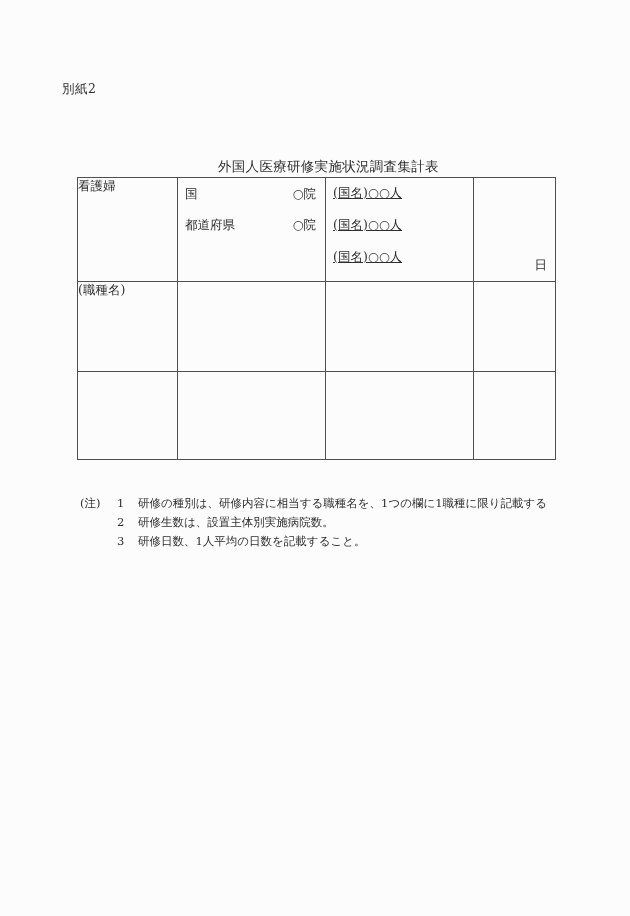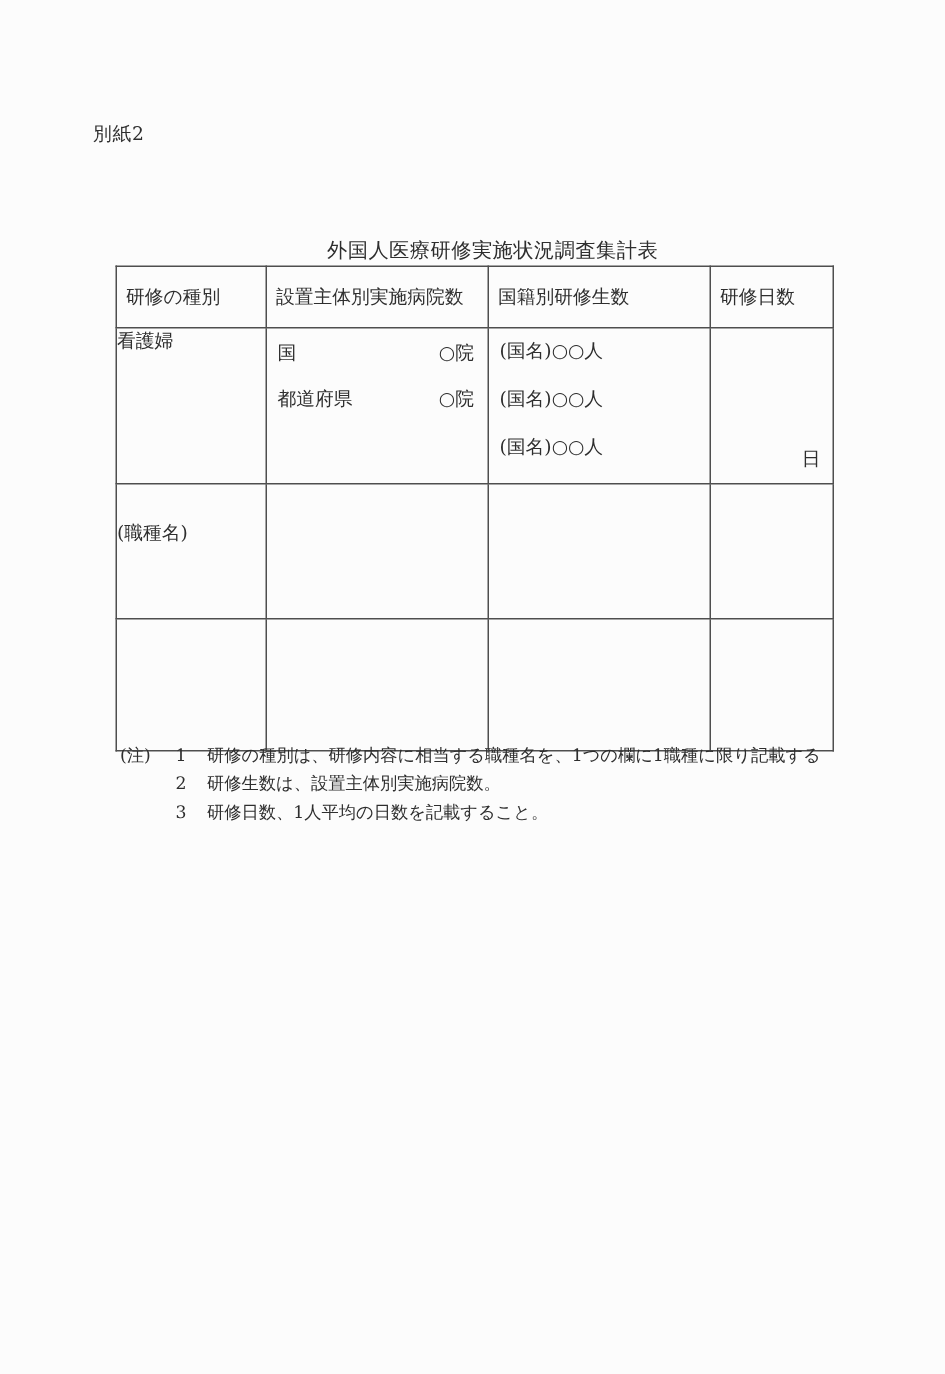--- a/index.html
+++ b/index.html
@@ -39,21 +39,21 @@
     font-size:12.5px;
     text-align:left;
     vertical-align:top;
     padding:0;
     overflow:hidden;
   }
   .form-table th { vertical-align:middle; padding-left:6px; }
   .cell-pad { padding:9px 0 0 6px; }
   .cell-hospitals { padding:8px 9px 0 7px; }
   .h-line { display:flex; justify-content:space-between; height:31px; }
-  .cell-trainees { padding:7px 0 0 7px; }
+  .cell-trainees { padding:7px 0 0 7px;text-decoration:underline; }
   .t-line { height:32px; }
   .cell-days { position:relative; }
   .days-unit { position:absolute; right:8px; bottom:7px; font-size:12.5px; }
   .notes {
     position:absolute; left:80px; top:494px;
     font-size:11.5px; line-height:19px;
     width:480px;
   }
   .note-row { display:flex; }
   .note-mark { width:37px; flex:0 0 37px; }
@@ -71,26 +71,20 @@
 
 
   <table class="form-table">
     <colgroup>
       <col style="width:100px">
         <col style="width:148px">
         <col style="width:148px">
         <col style="width:82px">
     </colgroup>
     <tbody>
-        <tr style="height:41px">
-      <th>研修の種別</th>
-      <th>設置主体別実施病院数</th>
-      <th>国籍別研修生数</th>
-      <th>研修日数</th>
-    </tr>
     <tr style="height:94px">
       <td class="cell-pad">看護婦</td>
       <td>
         <div class="cell-hospitals">
           <div class="h-line">
             <span>国</span>
             <span>○院</span>
           </div>
           <div class="h-line">
             <span>都道府県</span>
@@ -103,21 +97,21 @@
           <div class="t-line">(国名)○○人</div>
           <div class="t-line">(国名)○○人</div>
           <div class="t-line">(国名)○○人</div>
         </div>
       </td>
       <td class="cell-days">
         <span class="days-unit">日</span>
       </td>
     </tr>
     <tr style="height:90px">
-      <td class="cell-pad" style="padding-top:24px">(職種名)</td>
+      <td class="cell-pad" style="padding-top:0">(職種名)</td>
       <td></td>
       <td></td>
       <td></td>
     </tr>
     <tr style="height:88px">
       <td class="cell-pad"></td>
       <td></td>
       <td></td>
       <td></td>
     </tr>

